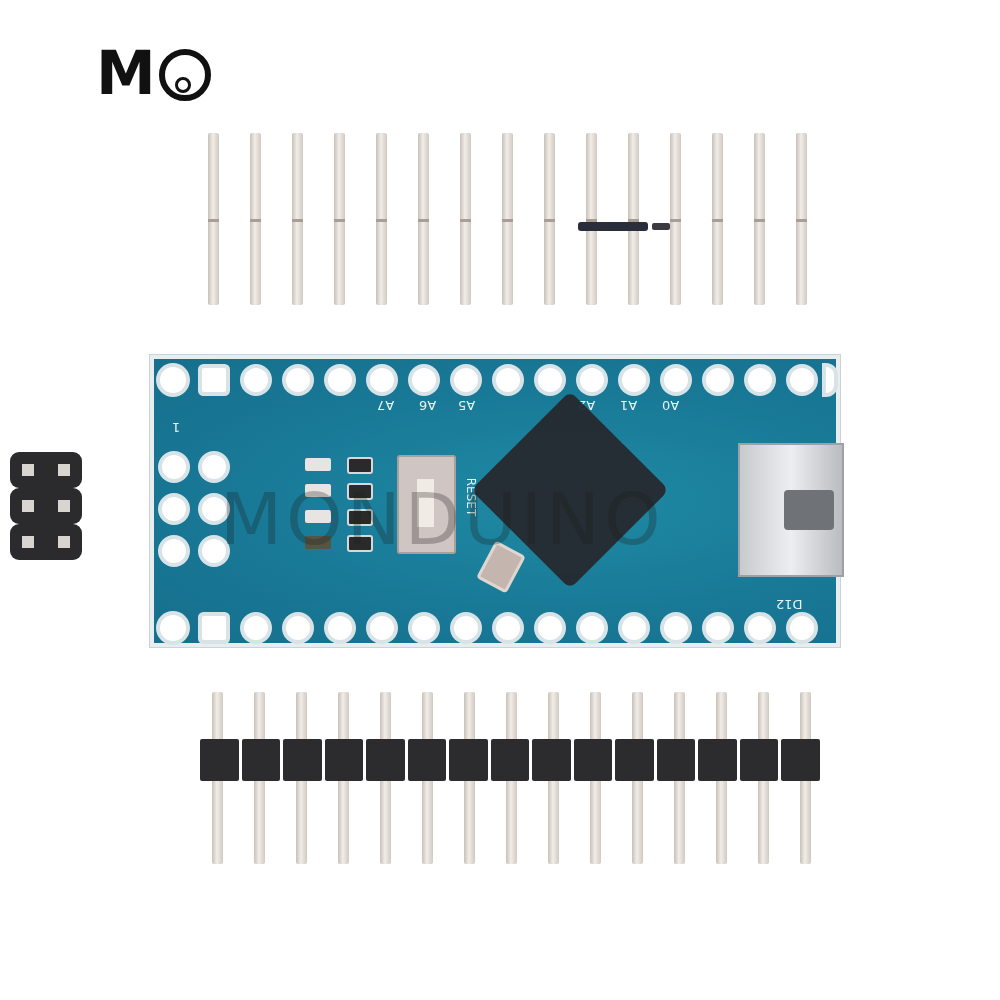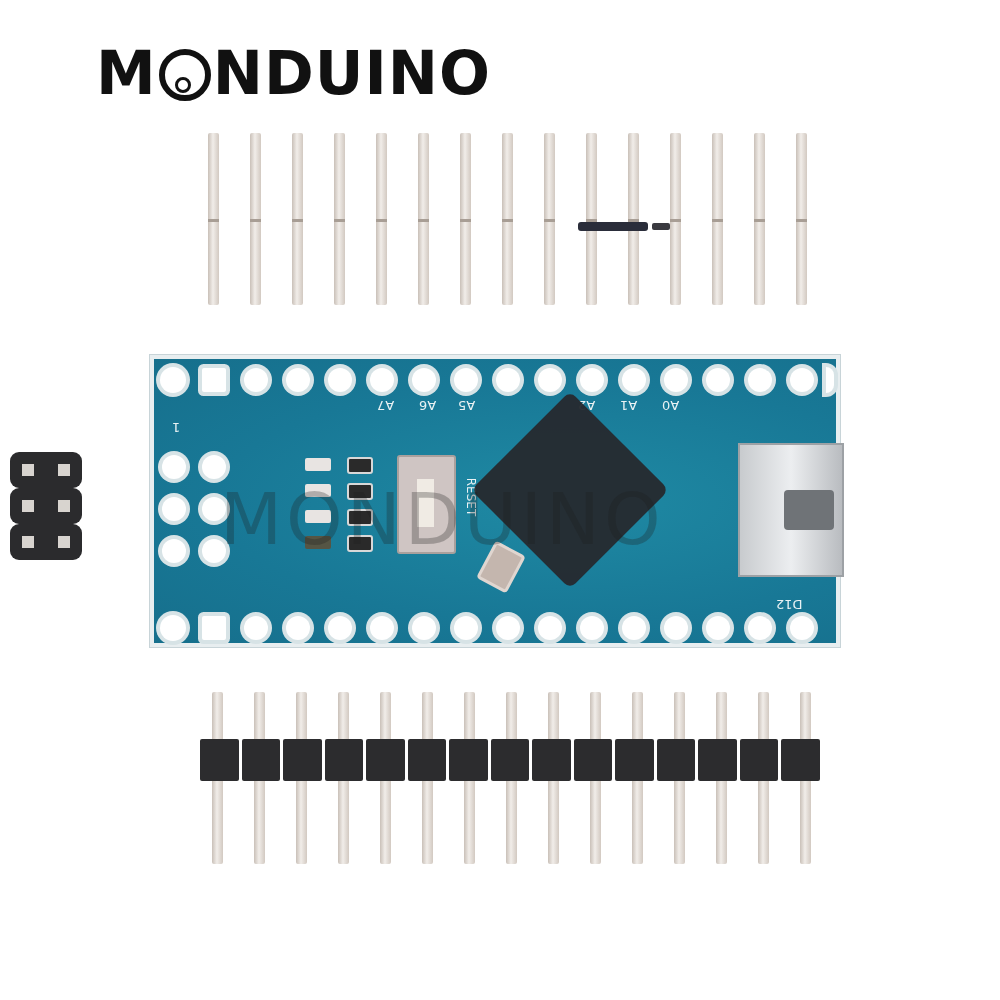--- a/index.html
+++ b/index.html
@@ -35,21 +35,20 @@
   .housing{position:absolute;left:200px;top:739px;width:620px;height:42px;display:flex;gap:3px;}
   .housing div{flex:1;background:#2c2c2e;border-radius:2px;}
   .wm{position:absolute;left:220px;top:432px;font-size:72px;font-weight:normal;color:rgba(30,30,30,.28);letter-spacing:4px;margin-top:45px;}
 </style>
 </head>
 <body>
 
 <div class="logo">
   <span>M</span>
   <span class="o"></span>
-  <span>NDUINO</span>
 </div>
 
 <div class="pins-top">
   <div class="pin" style="left:0px"></div>
   <div class="pin" style="left:42px"></div>
   <div class="pin" style="left:84px"></div>
   <div class="pin" style="left:126px"></div>
   <div class="pin" style="left:168px"></div>
   <div class="pin" style="left:210px"></div>
   <div class="pin" style="left:252px"></div>

